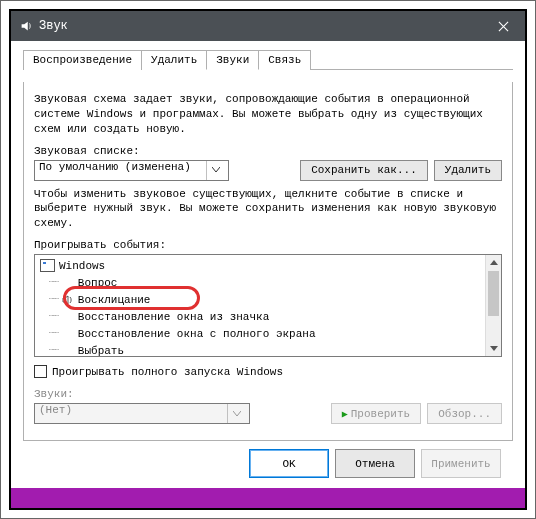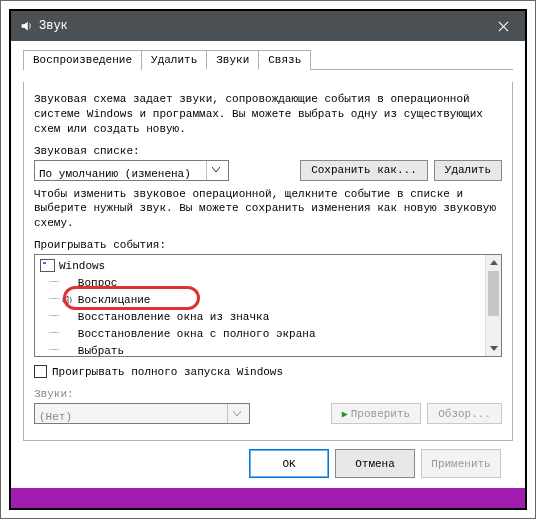--- a/index.html
+++ b/index.html
@@ -64,21 +64,21 @@
     border: 1px solid #b0b0b0;
     border-top: none;
     padding: 10px 10px;
   }
   .desc { margin-bottom: 8px; line-height: 1.35; }
   .label { margin-bottom: 3px; }
   .row { display: flex; align-items: center; gap: 6px; margin-bottom: 6px; }
   .dropdown {
     border: 1px solid #7a7a7a;
     height: 21px;
-    display: flex; align-items: flex-end;
+    display: flex; align-items: flex-start;
     background: #fff;
     padding: 0 4px;
     font-size: 11px;
   }
   .dropdown.scheme { width: 195px; }
   .dropdown.sounds { width: 216px; color: #888; background: #f4f4f4; }
   .dd-arrow {
     width: 18px; height: 19px;
     border-left: 1px solid #c0c0c0;
     display: flex; align-items: center; justify-content: center;
@@ -188,21 +188,21 @@
             <svg viewBox="0 0 8 6" width="8" height="6">
                 <path d="M0 0l4 5 4-5" fill="none" stroke="#333" stroke-width="1"></path>
               </svg>
           </span>
         </div>
         <div class="spacer"></div>
         <div class="btn">Сохранить как...</div>
         <div class="btn">Удалить</div>
       </div>
 
-      <div class="desc">Чтобы изменить звуковое операционной, щелкните событие в списке и выберите нужный звук. Вы можете сохранить изменения как новую звуковую схему.</div>
+      <div class="desc">Чтобы изменить звуковое существующих, щелкните событие в списке и выберите нужный звук. Вы можете сохранить изменения как новую звуковую схему.</div>
       <div class="label">Проигрывать события:</div>
 
       <div class="tree">
         <div class="tree-body">
           <div class="tree-item">
             <span class="win-icon"></span>
             <span>Windows</span>
           </div>
           <div class="tree-item child">
             <span class="dots">┈┈</span>

